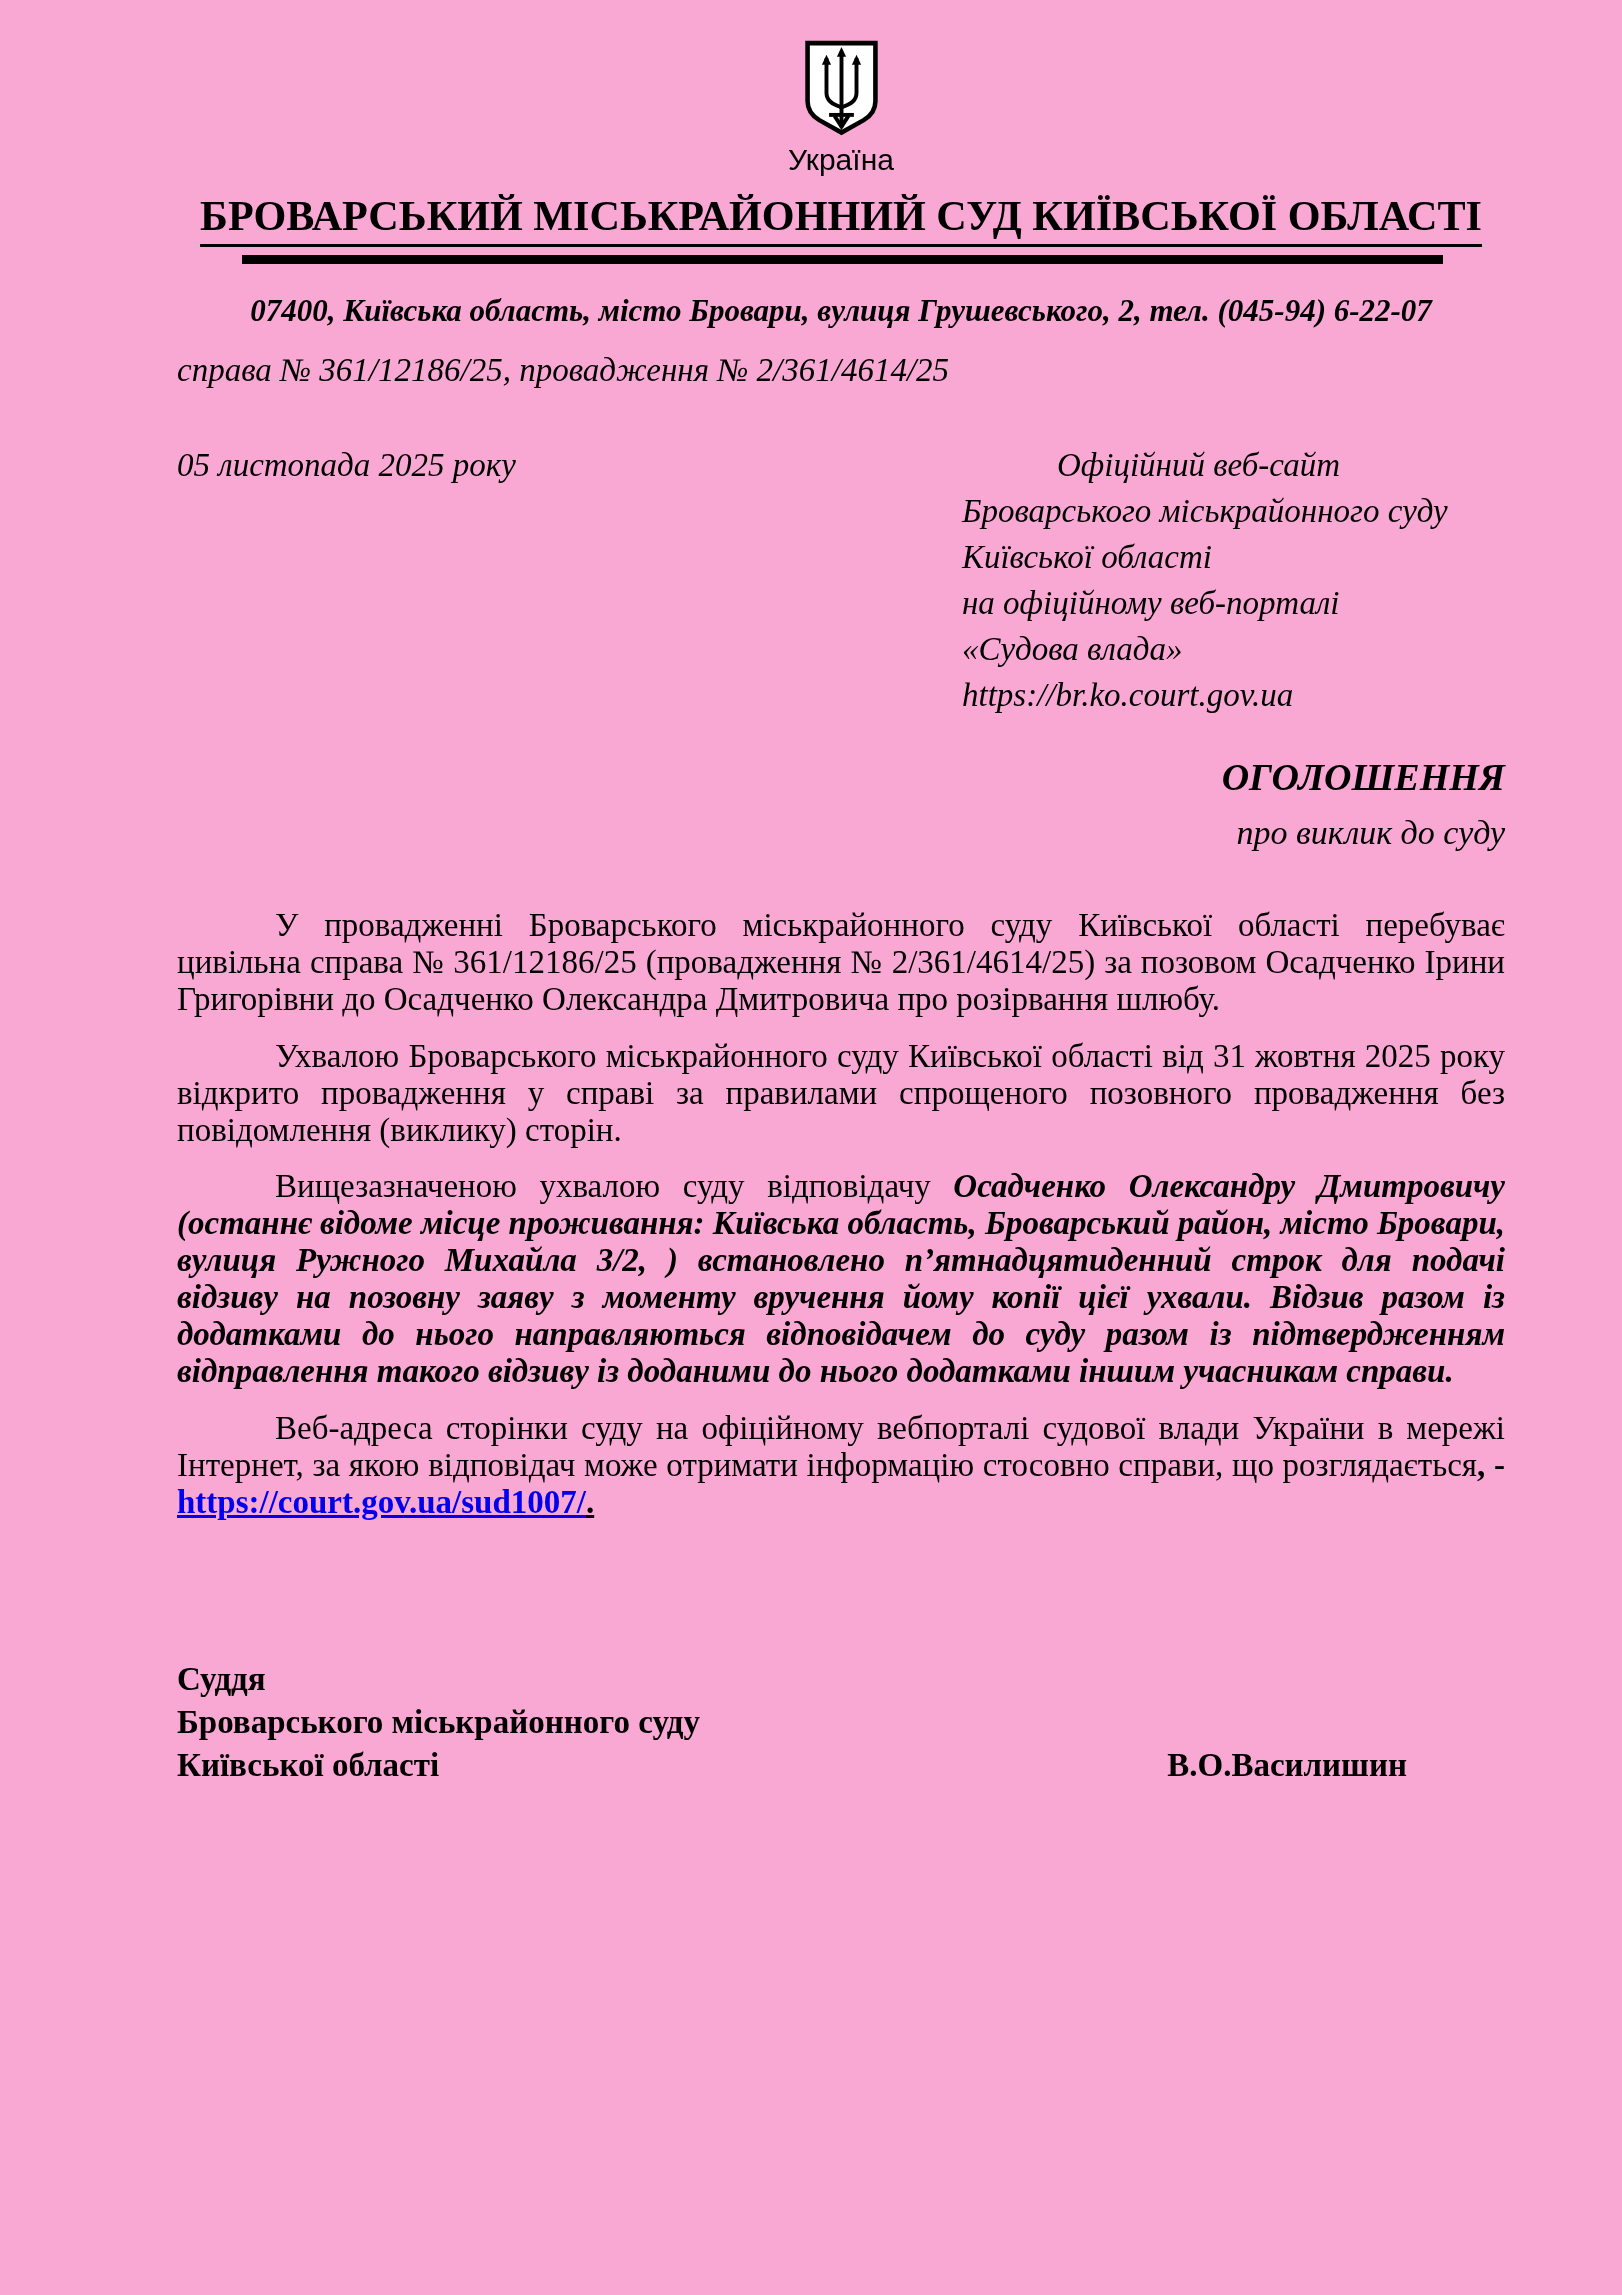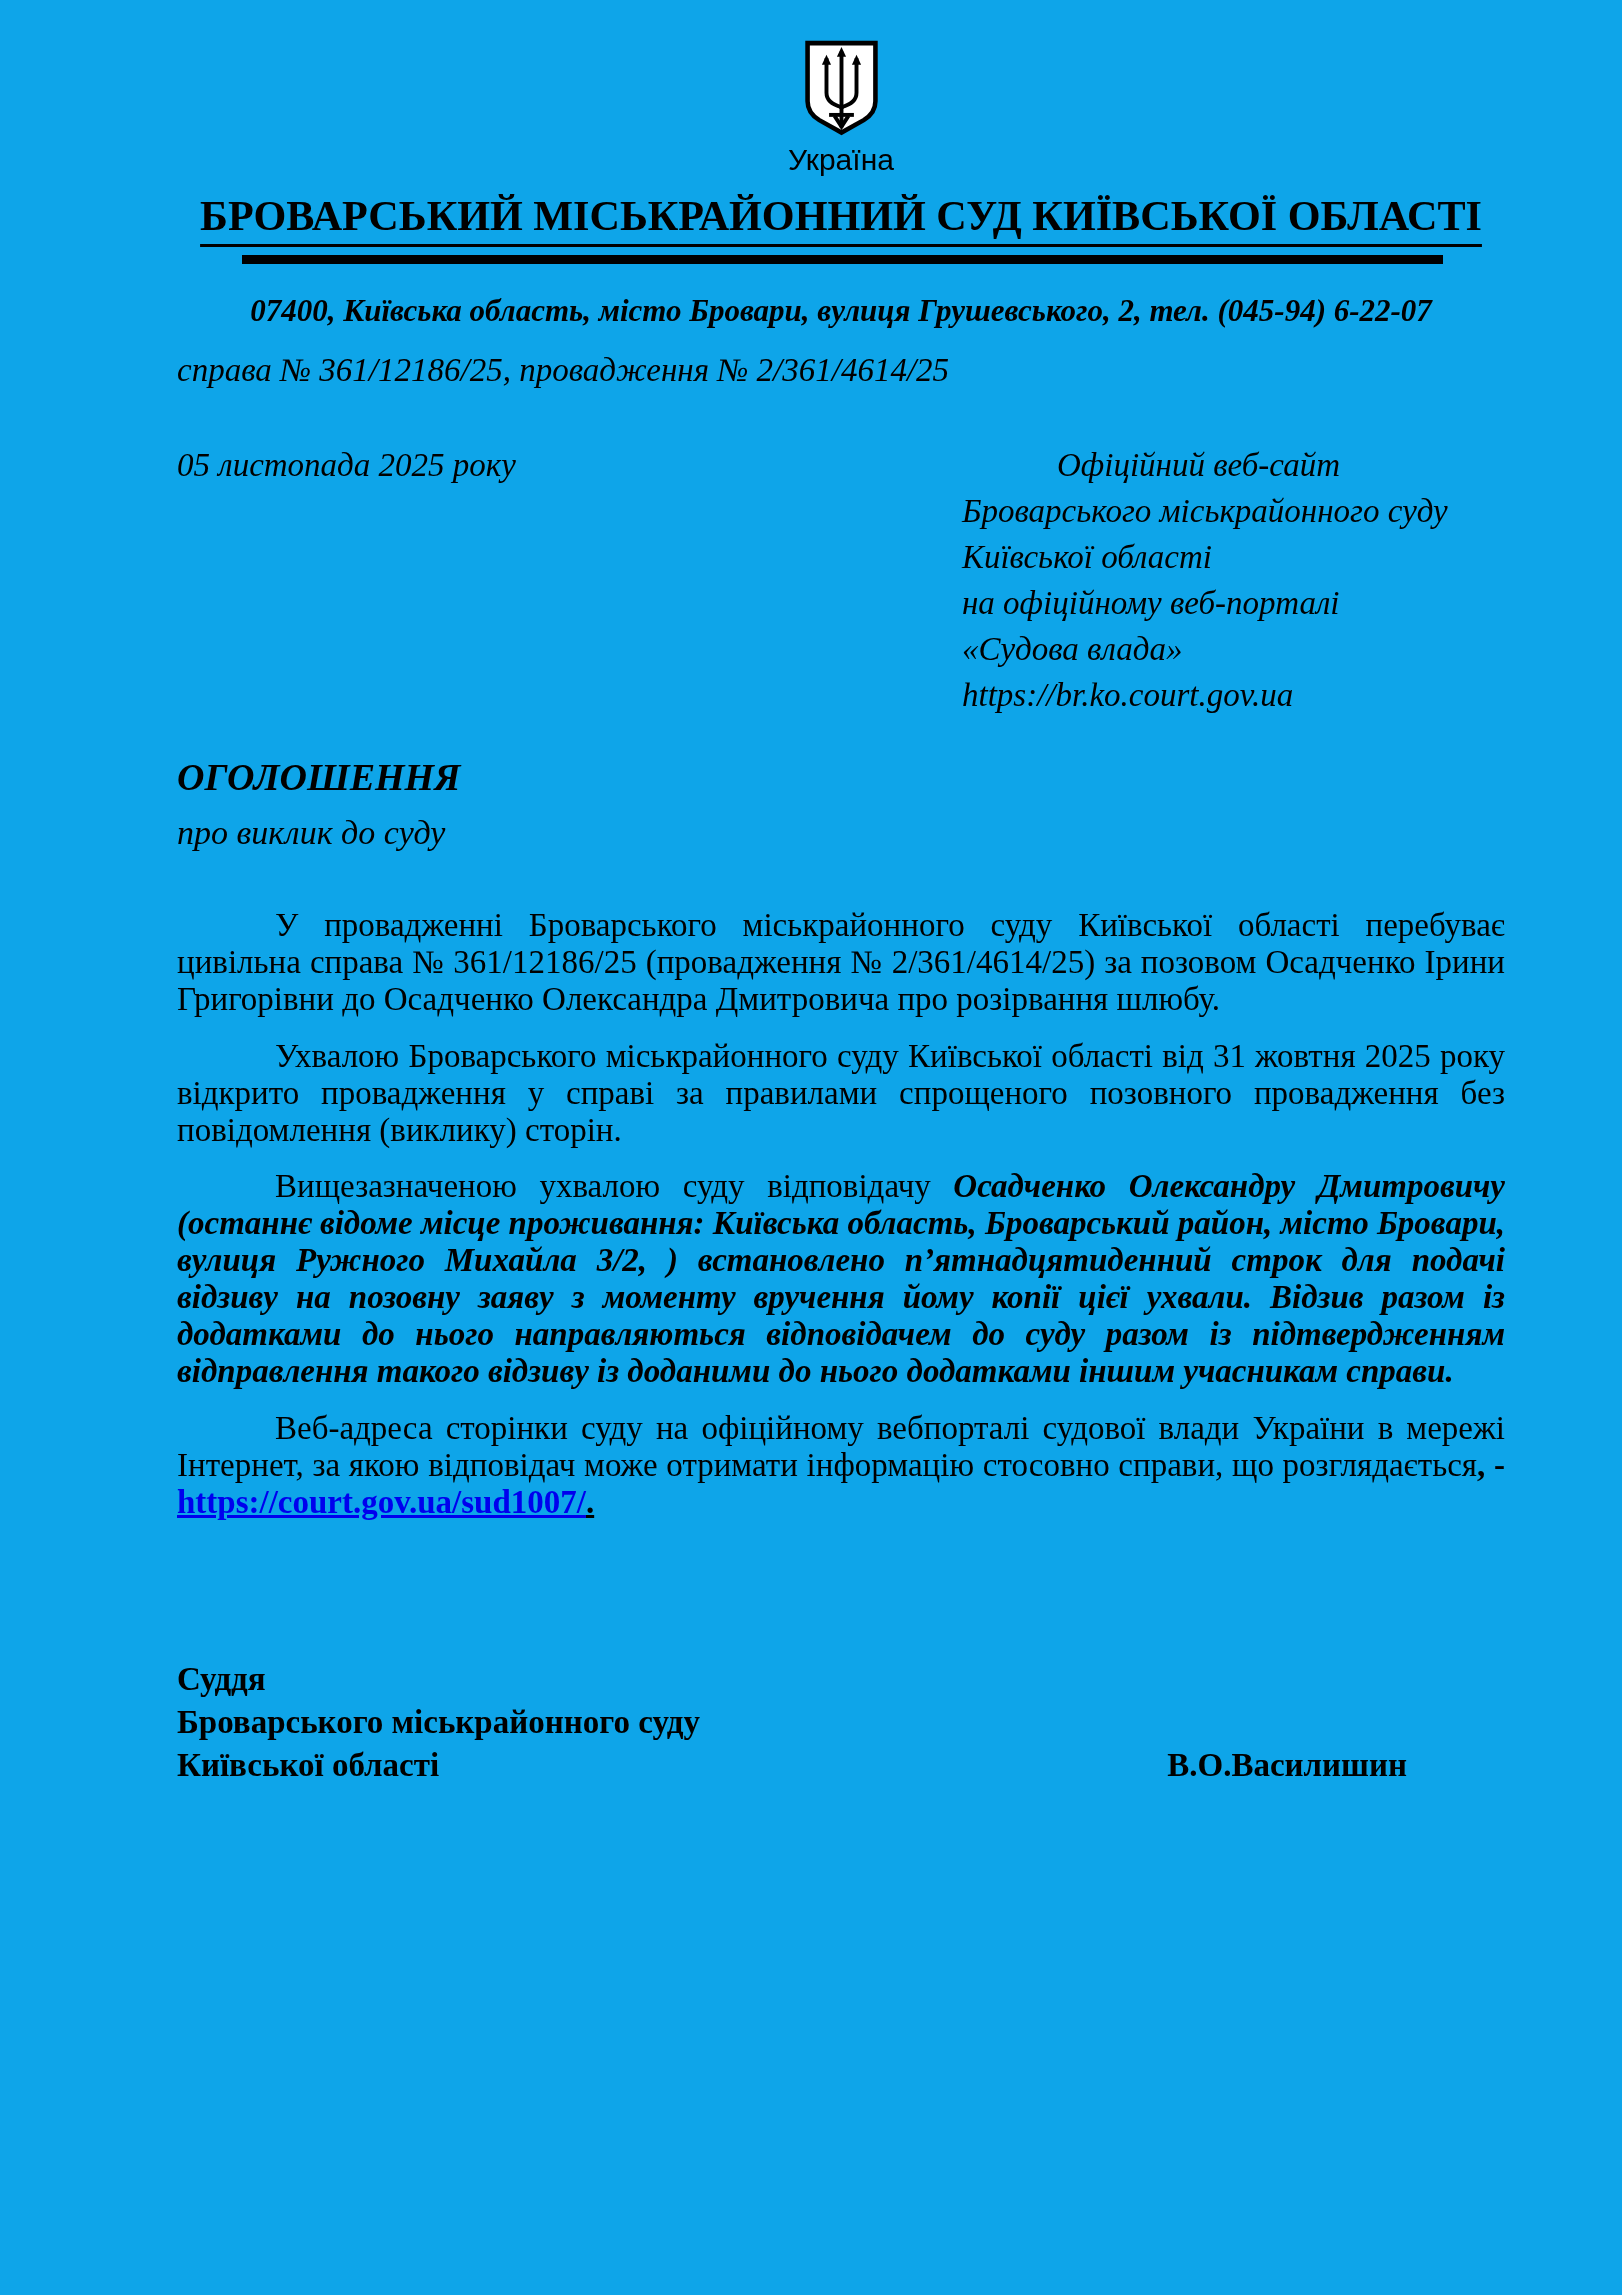--- a/index.html
+++ b/index.html
@@ -1,19 +1,19 @@
 <!DOCTYPE html>
 <html lang="uk" style="font-size:10.5px"><head>
 <meta charset="utf-8">
 <style>
   html,body{margin:0;padding:0;background:#888;}
   .page{
     position:relative;
     width:1622px;height:2295px;
-    background:#0ea5e9;
+    background:#f9a8d4;
     box-sizing:border-box;
     padding:39px 117px 0 177px;
     font-family:"Liberation Serif", serif;
     color:#000;
     overflow:hidden;
   }
   .emblem-wrap{text-align:center;}
   .emblem-svg{display:inline-block;}
   .country-label{
     font-family:"Liberation Sans", sans-serif;
@@ -43,21 +43,21 @@
   .meta-row{
     margin-top:53px;
     display:flex;align-items:flex-start;justify-content:space-between;
   }
   .date-line{font-style:italic;font-size:33px;line-height:46px;}
   .publication-block{
     width:543px;font-style:italic;font-size:33px;line-height:46px;
     text-align:left;
   }
   .publication-block .first{ text-indent:95px; }
-  .title-block{text-align:left;margin-top:38px;}
+  .title-block{text-align:right;margin-top:38px;}
   .announcement-title{
     font-weight:bold;font-style:italic;
     font-size:38px;line-height:43px;
   }
   .announcement-subtitle{
     font-style:italic;font-size:34px;line-height:39px;margin-top:14.4px;
   }
   .body-text{margin-top:55px;}
   .body-text p{
     margin:0;

